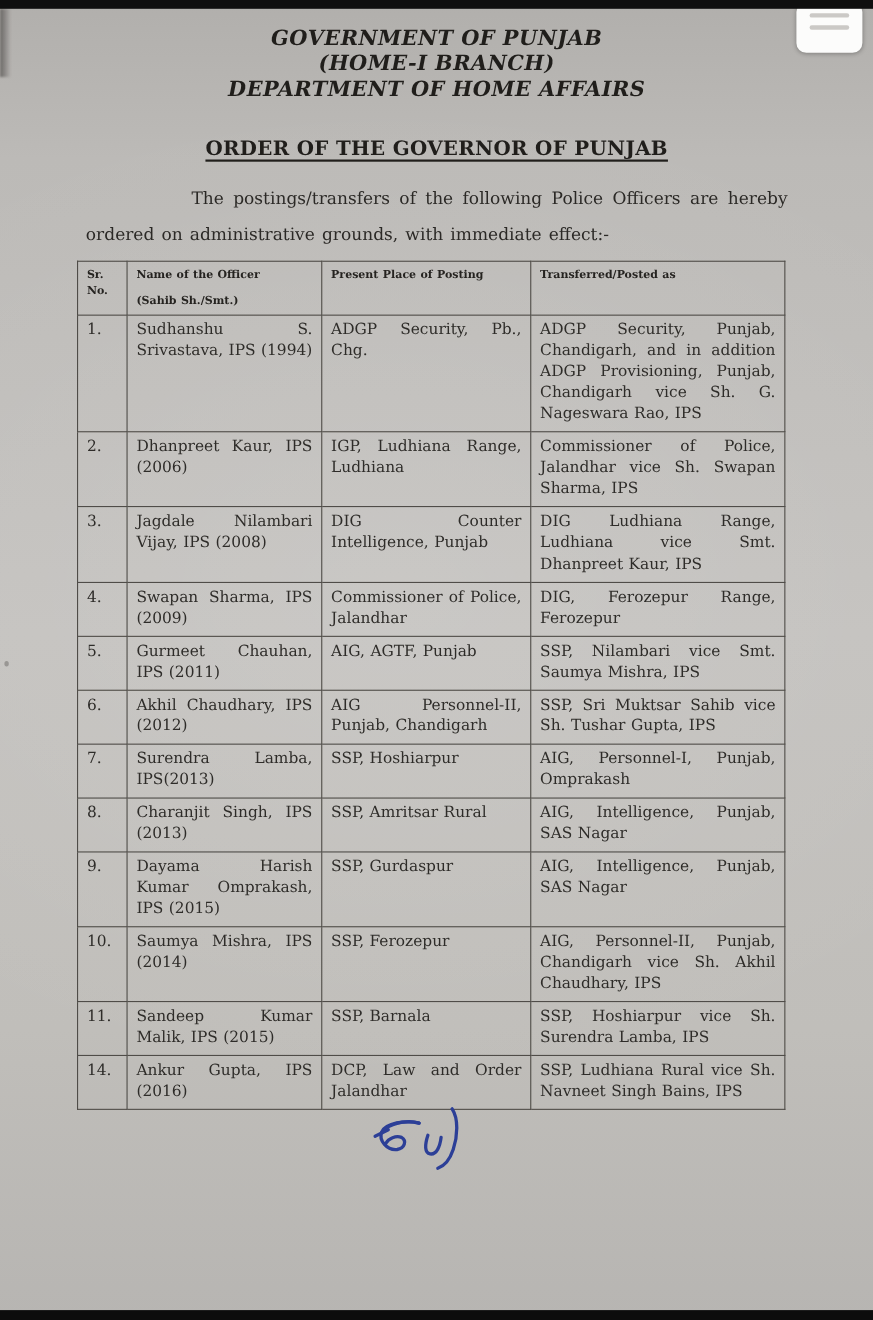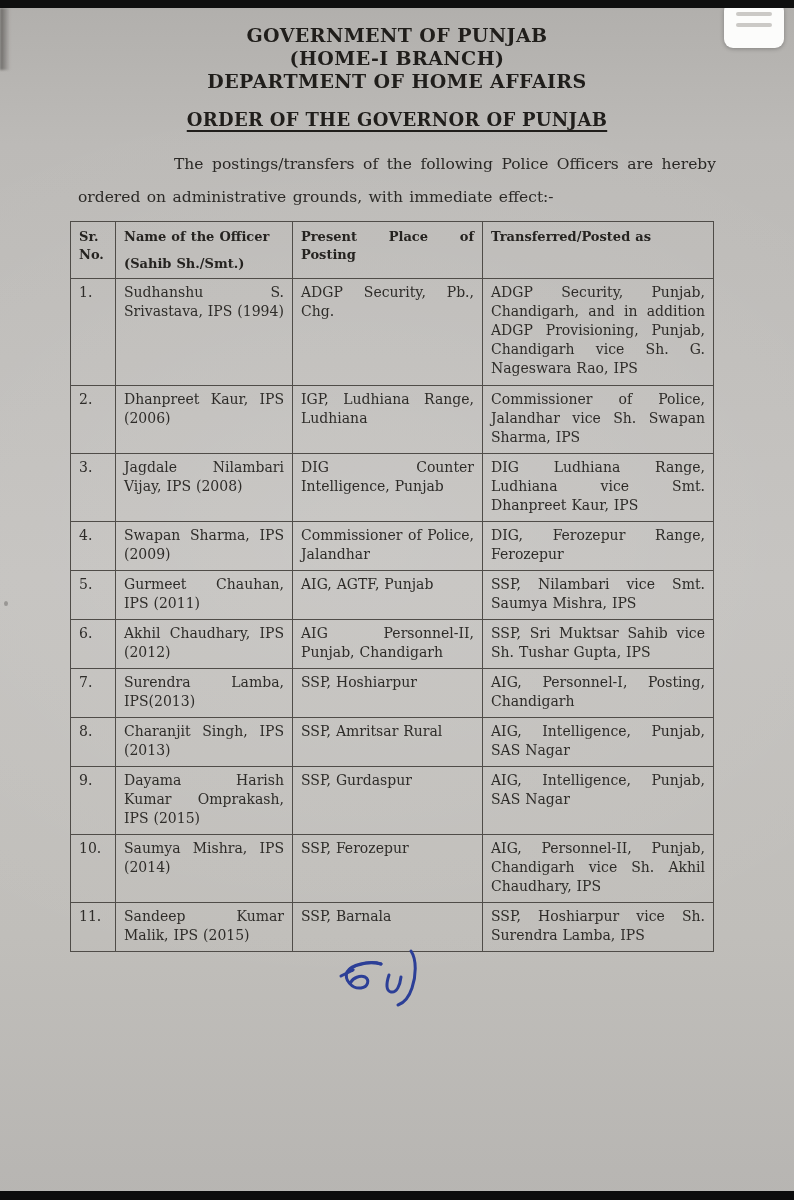--- a/index.html
+++ b/index.html
@@ -20,33 +20,33 @@
     filter:blur(1px);z-index:2;}
   .stray-dot{position:absolute;left:4px;top:601px;width:4px;height:5px;border-radius:50%;
     background:#8d8b88;opacity:.8;}
   .menu-button{position:absolute;top:2px;right:10px;width:60px;height:46px;
     background:#fcfcfb;border-radius:9px;z-index:5;
     box-shadow:0 1px 4px rgba(0,0,0,.28);
     display:flex;flex-direction:column;align-items:center;justify-content:flex-start;
     padding-top:10px;box-sizing:border-box;cursor:pointer;}
   .menu-button .bar{width:36px;height:4px;border-radius:2px;background:#cbc9c6;margin-bottom:7px;}
   .letterhead{margin-top:24px;text-align:center;font-weight:bold;
-    font-size:19px;line-height:23px;letter-spacing:.4px;color:#201e1b;}
-  .order-title{margin-top:16px;text-align:center;font-weight:bold;font-size:18px;
+    font-size:19px;line-height:23px;letter-spacing:.4px;color:#201e1b;font-style:italic;}
+  .order-title{margin-top:32px;text-align:center;font-weight:bold;font-size:18px;
     letter-spacing:.3px;color:#201e1b;}
   .order-title span{text-decoration:underline;text-underline-offset:4px;text-decoration-thickness:2px;}
   .intro{margin:18px 0 0 78px;width:638px;font-size:15.5px;line-height:33px;
     text-align:justify;text-indent:96px;color:#2b2926;word-spacing:1.5px;}
   table.transfer{border-collapse:collapse;table-layout:fixed;width:643px;
     margin:7px 0 0 70px;background:transparent;}
   table.transfer th,table.transfer td{
     border:1.6px solid #4f4c48;vertical-align:top;
     padding:4px 8px 6px 8px;font-size:14px;line-height:1.36;
     text-align:justify;color:#2e2c29;word-spacing:.5px;}
-  table.transfer th{font-weight:bold;font-size:13px;padding-top:6px;color:#252320;}
+  table.transfer th{font-weight:bold;font-size:10px;padding-top:6px;color:#252320;}
   th.col-sr,td.col-sr{text-align:left;padding-left:7px;padding-right:4px;}
   th.col-transferred{text-align:left;}
   .subline{margin-top:9px;text-align:left;}
   .sig-wrap{margin:-4px 0 0 336px;width:96px;height:60px;position:relative;z-index:3;}
   .sig-wrap svg{display:block;}
 </style>
 </head>
 <body>
 
 <div class="screen">
@@ -127,21 +127,21 @@
         <tr>
           <td class="col-sr">6.</td>
           <td class="col-name">Akhil Chaudhary, IPS (2012)</td>
           <td class="col-present">AIG Personnel-II, Punjab, Chandigarh</td>
           <td class="col-transferred">SSP, Sri Muktsar Sahib vice Sh. Tushar Gupta, IPS</td>
         </tr>
         <tr>
           <td class="col-sr">7.</td>
           <td class="col-name">Surendra Lamba, IPS(2013)</td>
           <td class="col-present">SSP, Hoshiarpur</td>
-          <td class="col-transferred">AIG, Personnel-I, Posting, Chandigarh</td>
+          <td class="col-transferred">AIG, Personnel-I, Punjab, Omprakash</td>
         </tr>
         <tr>
           <td class="col-sr">8.</td>
           <td class="col-name">Charanjit Singh, IPS (2013)</td>
           <td class="col-present">SSP, Amritsar Rural</td>
           <td class="col-transferred">AIG, Intelligence, Punjab, SAS Nagar</td>
         </tr>
         <tr>
           <td class="col-sr">9.</td>
           <td class="col-name">Dayama Harish Kumar Omprakash, IPS (2015)</td>
@@ -153,20 +153,26 @@
           <td class="col-name">Saumya Mishra, IPS (2014)</td>
           <td class="col-present">SSP, Ferozepur</td>
           <td class="col-transferred">AIG, Personnel-II, Punjab, Chandigarh vice Sh. Akhil Chaudhary, IPS</td>
         </tr>
         <tr>
           <td class="col-sr">11.</td>
           <td class="col-name">Sandeep Kumar Malik, IPS (2015)</td>
           <td class="col-present">SSP, Barnala</td>
           <td class="col-transferred">SSP, Hoshiarpur vice Sh. Surendra Lamba, IPS</td>
         </tr>
+        <tr>
+          <td class="col-sr">14.</td>
+          <td class="col-name">Ankur Gupta, IPS (2016)</td>
+          <td class="col-present">DCP, Law and Order Jalandhar</td>
+          <td class="col-transferred">SSP, Ludhiana Rural vice Sh. Navneet Singh Bains, IPS</td>
+        </tr>
       </tbody>
   </table>
 
   <div class="sig-wrap">
     <svg width="96" height="60" viewBox="0 0 96 60" fill="none" xmlns="http://www.w3.org/2000/svg">
       <g stroke-width="3" stroke-linecap="round" fill="none">
         <path d="M75 3 C81 12 80 28 76 40 C73 49 68 55 62 57" stroke="#2c3f97"></path>
         <path d="M53 27 C50 36 50 43 55 44 C61 45 64 37 65 29" stroke="#2c3f97"></path>
         <path d="M45 16 C32 13 15 16 11 24 C8 32 16 41 25 40 C32 39 34 32 29 29 C24 27 17 30 15 34" stroke="#2c3f97"></path>
         <path d="M5 28 L17 22" stroke="#2c3f97"></path>

